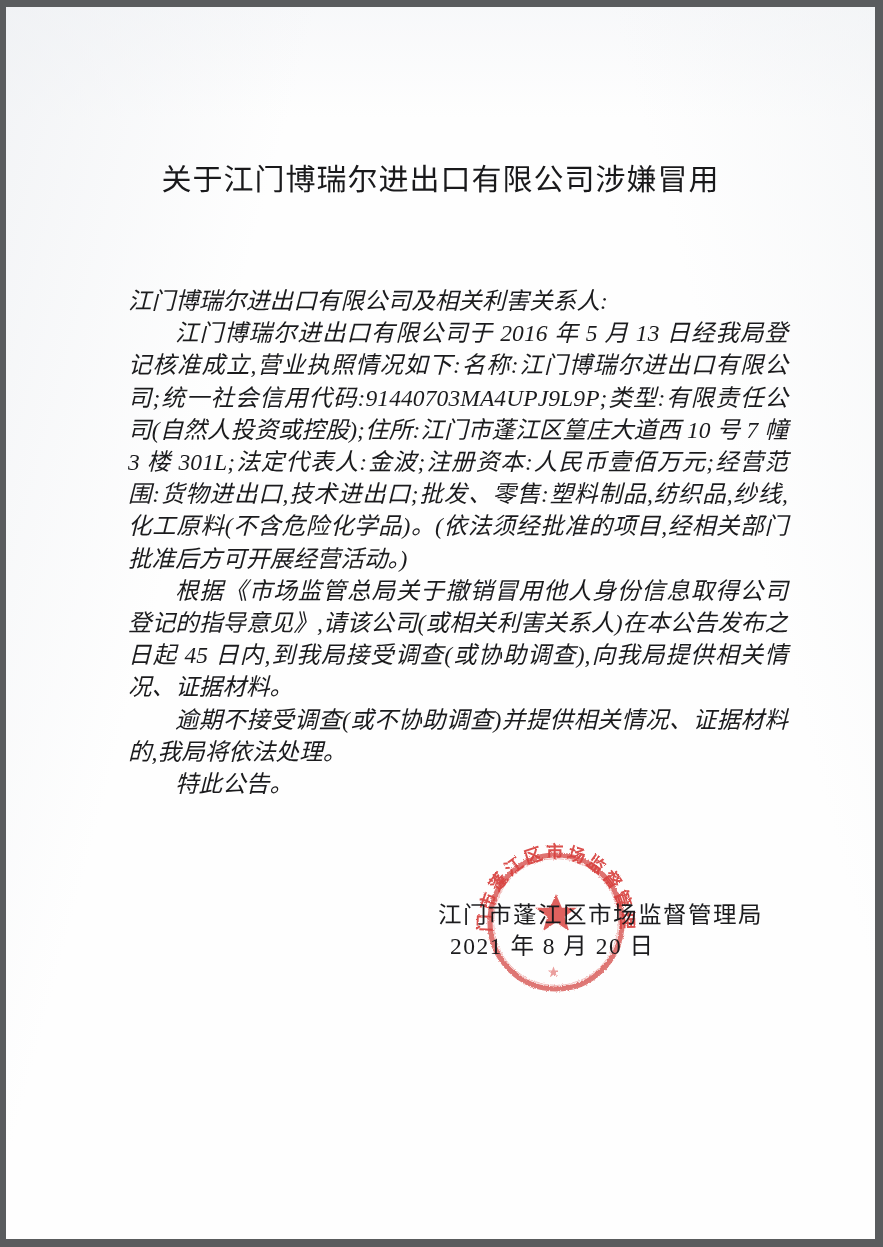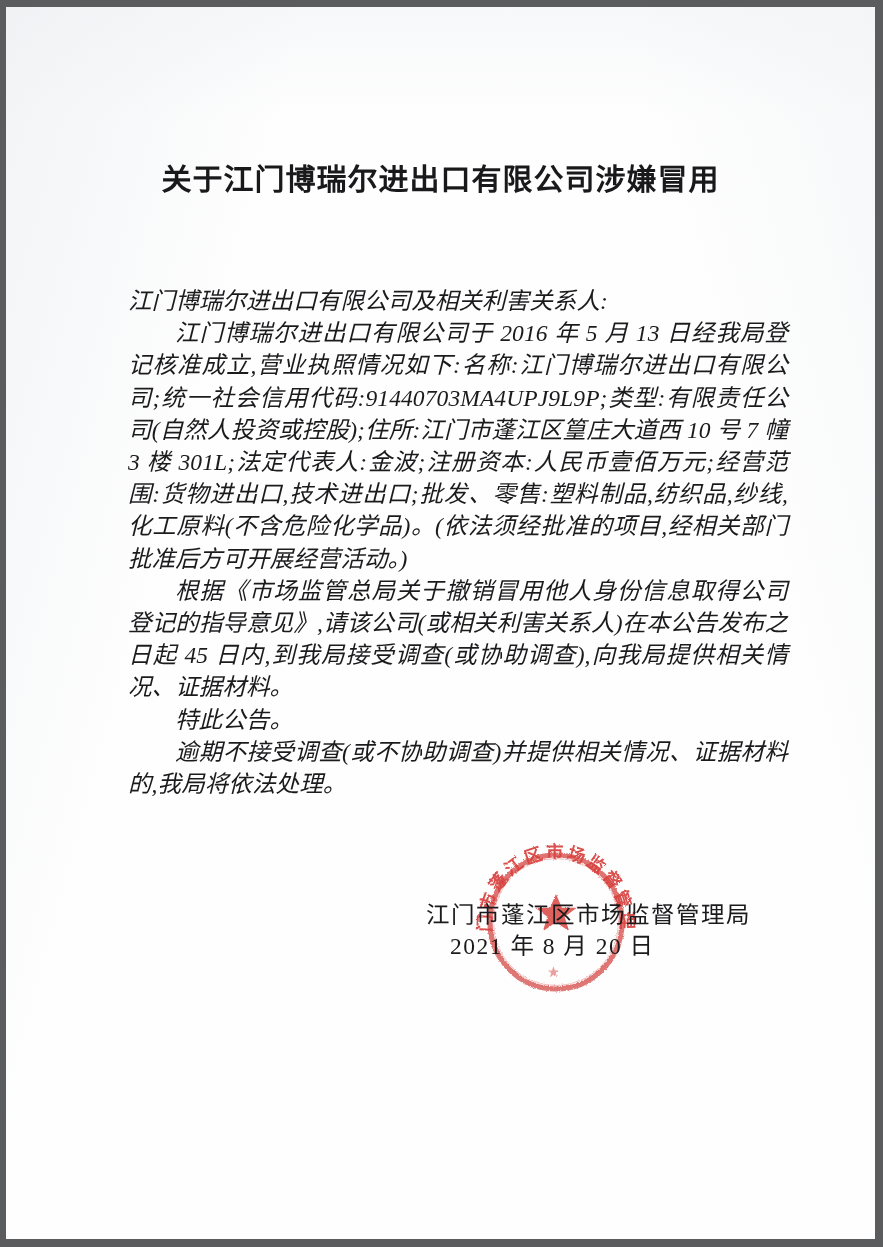--- a/index.html
+++ b/index.html
@@ -53,21 +53,21 @@
   }
 
   
   .doc-title {
     position: absolute;
     left: 0;
     top: 150px;
     width: 869px;
     text-align: center;
     font-family: "DejaVu Serif", "Liberation Serif", serif;
-    font-weight: 700;
+    font-weight: 400;
     font-size: 30px;
     line-height: 46px;
     letter-spacing: 1px;
     color: #19191b;
   }
   .doc-title .tl { display: block; }
 
   
   .body-block {
     position: absolute;
@@ -92,21 +92,21 @@
   .signature {
     position: absolute;
     left: 420px;
     top: 893px;
     width: 380px;
     font-family: "Liberation Serif", "DejaVu Serif", serif;
     font-size: 23.5px;
     line-height: 31px;
     color: #1b1b1d;
   }
-  .sig-org { display: block; letter-spacing: 1.5px; }
+  .sig-org { display: block; letter-spacing: 1.5px; margin-left: 12px; }
   .sig-date { display: block; padding-left: 24px; letter-spacing: 1.5px; }
 
   
   .contact-block {
     position: absolute;
     left: 122px;
     top: 993px;
     width: 660px;
   }
 
@@ -131,22 +131,22 @@
     <div class="content">
 
       <div class="doc-title">
         <span class="tl">关于江门博瑞尔进出口有限公司涉嫌冒用</span>
       </div>
 
       <div class="body-block">
         <p class="para">江门博瑞尔进出口有限公司及相关利害关系人:</p>
         <p class="para indent">江门博瑞尔进出口有限公司于 2016 年 5 月 13 日经我局登记核准成立,营业执照情况如下:名称:江门博瑞尔进出口有限公司;统一社会信用代码:91440703MA4UPJ9L9P;类型:有限责任公司(自然人投资或控股);住所:江门市蓬江区篁庄大道西 10 号 7 幢 3 楼 301L;法定代表人:金波;注册资本:人民币壹佰万元;经营范围:货物进出口,技术进出口;批发、零售:塑料制品,纺织品,纱线,化工原料(不含危险化学品)。(依法须经批准的项目,经相关部门批准后方可开展经营活动。)</p>
         <p class="para indent">根据《市场监管总局关于撤销冒用他人身份信息取得公司登记的指导意见》,请该公司(或相关利害关系人)在本公告发布之日起 45 日内,到我局接受调查(或协助调查),向我局提供相关情况、证据材料。</p>
+        <p class="para indent">逾期不接受调查(或不协助调查)并提供相关情况、证据材料的,我局将依法处理。</p>
         <p class="para indent">特此公告。</p>
-        <p class="para indent">逾期不接受调查(或不协助调查)并提供相关情况、证据材料的,我局将依法处理。</p>
       </div>
 
       <div class="seal">
         <svg viewBox="0 0 168 162" xmlns="http://www.w3.org/2000/svg">
           <defs>
             <path id="sealArcTop" d="M 19,84 A 65,66 0 0 1 149,84"></path>
             <path id="sealArcBot" d="M 31,108 A 65,66 0 0 0 137,108"></path>
             <filter id="inkRough" x="-25%" y="-25%" width="150%" height="150%">
               <feTurbulence type="fractalNoise" baseFrequency="0.62" numOctaves="4" seed="12" result="n"></feTurbulence>
               <feDisplacementMap in="SourceGraphic" in2="n" scale="3.1" xChannelSelector="R" yChannelSelector="G"></feDisplacementMap>

